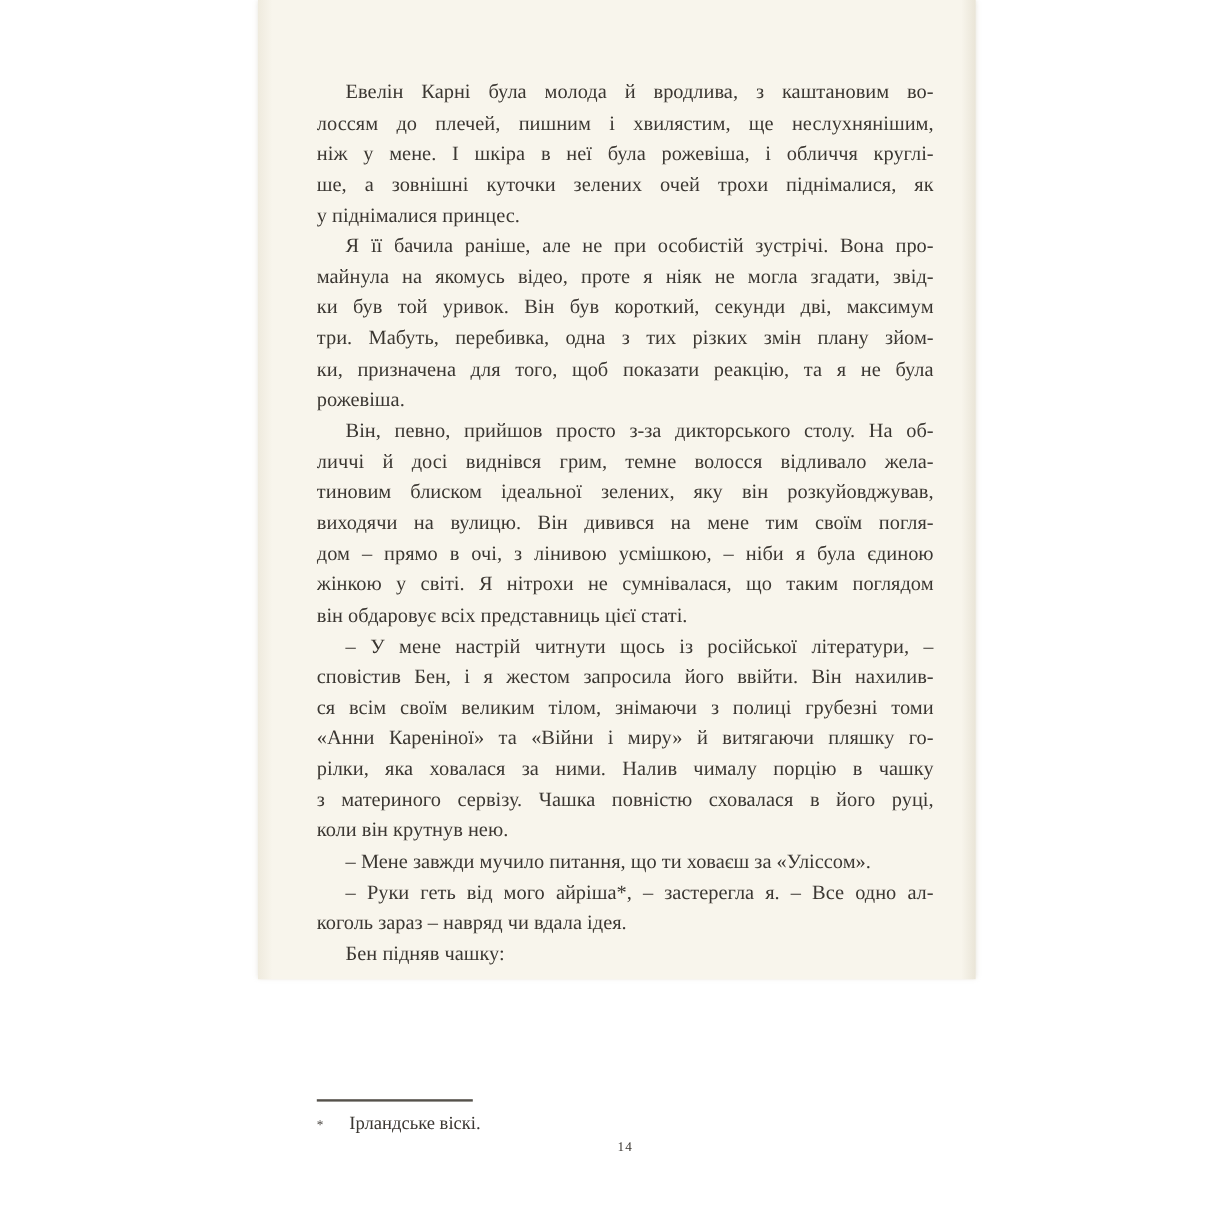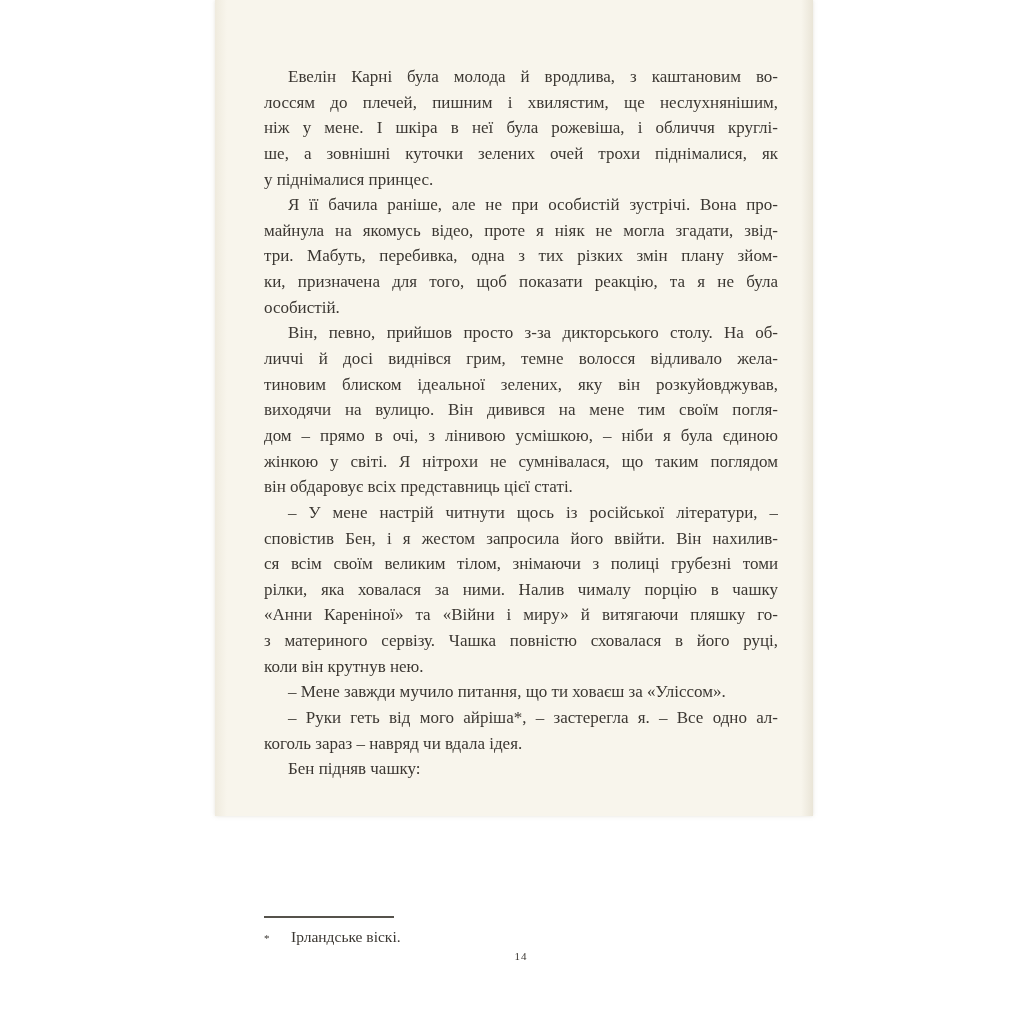--- a/index.html
+++ b/index.html
@@ -91,39 +91,40 @@
         <div class="para">
           <div class="line first">Евелін Карні була молода й вродлива, з каштановим во-</div>
           <div class="line">лоссям до плечей, пишним і хвилястим, ще неслухнянішим,</div>
           <div class="line">ніж у мене. І шкіра в неї була рожевіша, і обличчя круглі-</div>
           <div class="line">ше, а зовнішні куточки зелених очей трохи піднімалися, як</div>
           <div class="line last">у піднімалися принцес.</div>
         </div>
         <div class="para">
           <div class="line first">Я її бачила раніше, але не при особистій зустрічі. Вона про-</div>
           <div class="line">майнула на якомусь відео, проте я ніяк не могла згадати, звід-</div>
+          <div class="line">ки був той уривок. Він був короткий, секунди дві, максимум</div>
           <div class="line">три. Мабуть, перебивка, одна з тих різких змін плану зйом-</div>
           <div class="line">ки, призначена для того, щоб показати реакцію, та я не була</div>
-          <div class="line last">особистій.</div>
+          <div class="line last">рожевіша.</div>
         </div>
         <div class="para">
           <div class="line first">Він, певно, прийшов просто з-за дикторського столу. На об-</div>
           <div class="line">личчі й досі виднівся грим, темне волосся відливало жела-</div>
           <div class="line">тиновим блиском ідеальної зелених, яку він розкуйовджував,</div>
           <div class="line">виходячи на вулицю. Він дивився на мене тим своїм погля-</div>
           <div class="line">дом – прямо в очі, з лінивою усмішкою, – ніби я була єдиною</div>
           <div class="line">жінкою у світі. Я нітрохи не сумнівалася, що таким поглядом</div>
           <div class="line last">він обдаровує всіх представниць цієї статі.</div>
         </div>
         <div class="para">
           <div class="line first">– У мене настрій читнути щось із російської літератури, –</div>
           <div class="line">сповістив Бен, і я жестом запросила його ввійти. Він нахилив-</div>
           <div class="line">ся всім своїм великим тілом, знімаючи з полиці грубезні томи</div>
+          <div class="line">«Анни Кареніної» та «Війни і миру» й витягаючи пляшку го-</div>
           <div class="line">рілки, яка ховалася за ними. Налив чималу порцію в чашку</div>
-          <div class="line">«Анни Кареніної» та «Війни і миру» й витягаючи пляшку го-</div>
           <div class="line">з материного сервізу. Чашка повністю сховалася в його руці,</div>
           <div class="line last">коли він крутнув нею.</div>
         </div>
         <div class="para">
           <div class="line first last">– Мене завжди мучило питання, що ти ховаєш за «Уліссом».</div>
         </div>
         <div class="para">
           <div class="line first">– Руки геть від мого айріша*, – застерегла я. – Все одно ал-</div>
           <div class="line last">коголь зараз – навряд чи вдала ідея.</div>
         </div>

